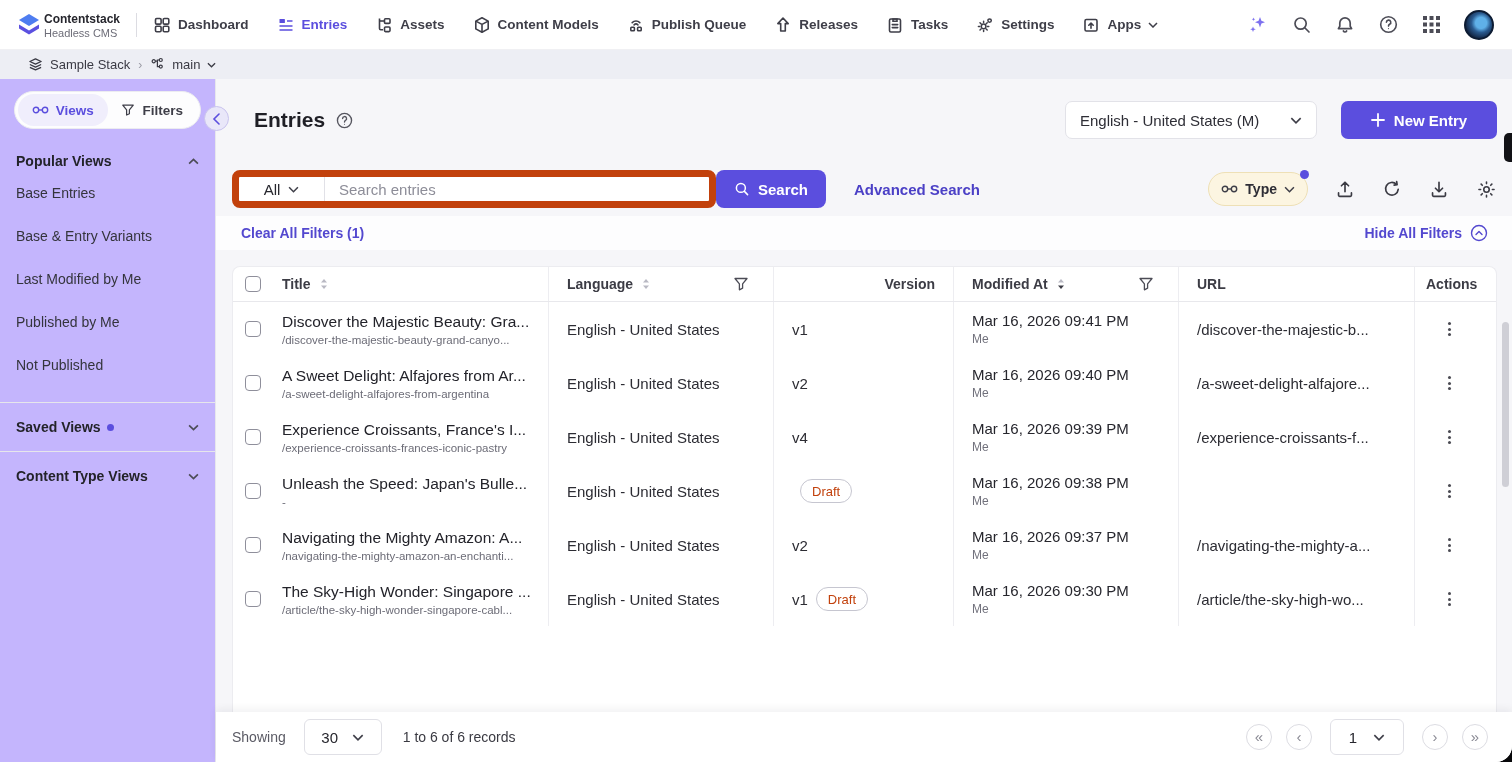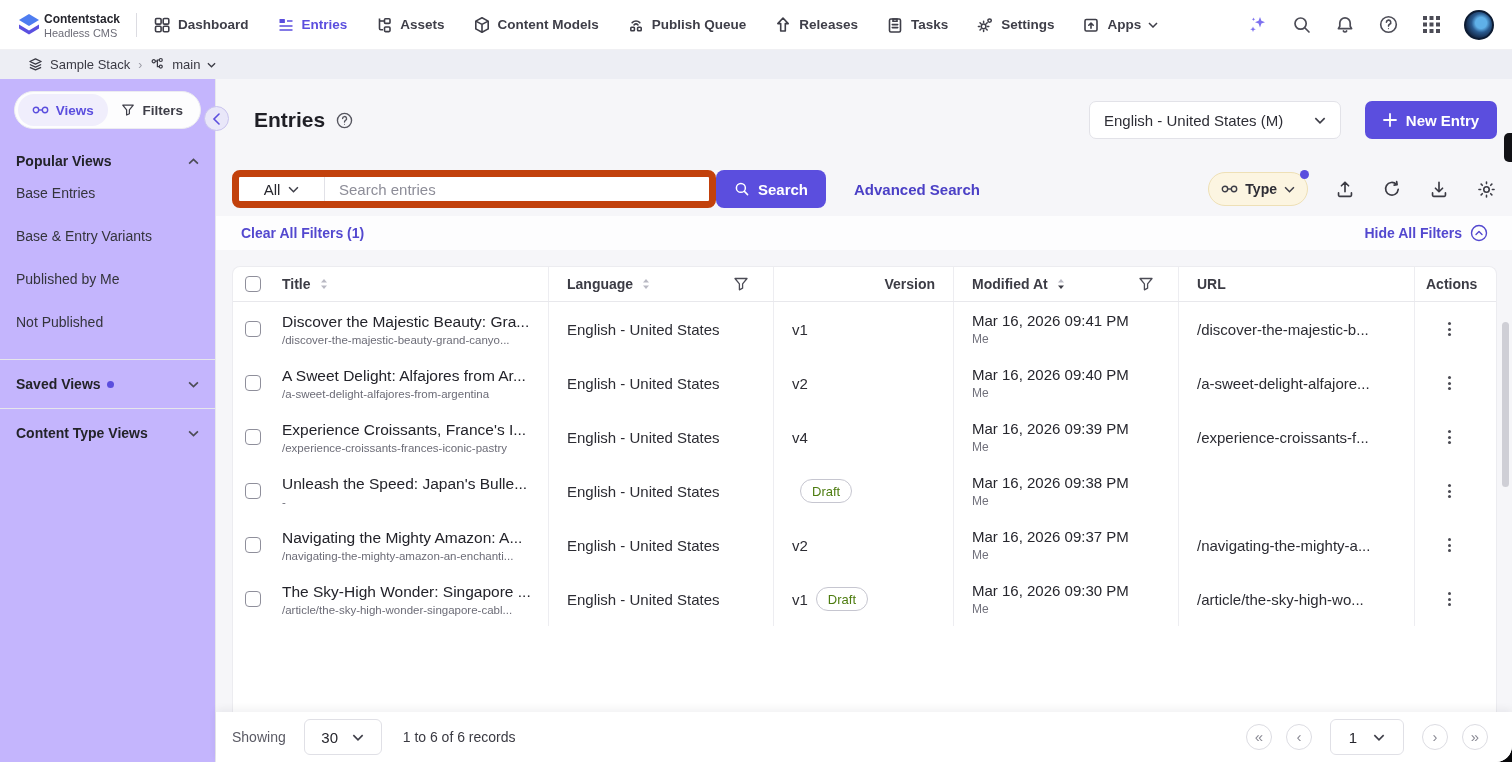--- a/index.html
+++ b/index.html
@@ -59,21 +59,21 @@
     align-items:center; justify-content:center; color:#5b4ede; cursor:pointer; z-index:5; }
 
   
   .page-header { margin:22px 15px 0 16px; height:38px; display:flex; align-items:center; }
   .page-title { font-size:21px; font-weight:700; color:#1f1f26; margin-left:22px; }
   .help-circ { margin-left:10px; color:#55555f; cursor:pointer; display:flex; }
   .lang-select { margin-left:auto; width:252px; height:38px; background:#fff;
     border:1px solid #e2e2e8; border-radius:7px; display:flex; align-items:center;
     padding:0 14px; font-size:15px; color:#2e2e36; cursor:pointer; }
   .lang-select .chev { margin-left:auto; color:#3e3e48; }
-  .new-entry { margin-left:24px; width:132px; height:38px; background:#5b4ede; border:none;
+  .new-entry { margin-left:24px; width:156px; height:38px; background:#5b4ede; border:none;
     border-radius:7px; color:#fff; font-size:15px; font-weight:700; display:flex;
     align-items:center; justify-content:center; gap:9px; cursor:pointer;
     font-family:inherit; }
 
   
   .search-row { margin:31px 15px 0 16px; height:38px; display:flex; align-items:center; }
   .search-box { display:flex; height:38px; background:#fff; border:7px solid #c2410c;
     border-radius:8px; width:484px; }
   .scope { width:86px; display:flex; align-items:center; justify-content:center; gap:8px;
     border-right:1px solid #e1e1e7; font-size:15px; color:#26262d; cursor:pointer; }
@@ -130,21 +130,21 @@
   .col-label { display:flex; align-items:center; gap:9px; }
   .cb { width:16px; height:16px; border:1.4px solid #8f8f9b; border-radius:4px;
     background:#fff; cursor:pointer; }
   .stack2 { display:flex; flex-direction:column; justify-content:center; }
   .row-title { font-size:15.5px; color:#23232a; cursor:pointer; white-space:nowrap; }
   .row-slug { font-size:11.5px; color:#6c6c77; margin-top:3px; white-space:nowrap; }
   .lang-txt, .url-txt, .ver-txt { font-size:15px; color:#2c2c33; }
   .date-txt { font-size:15px; color:#26262d; }
   .by-txt { font-size:12px; color:#71717c; margin-top:3px; }
   .badge { height:24px; border:1px solid #c6c6d0; border-radius:12px; background:#fff;
-    padding:0 11px; font-size:13px; color:#4d7c0f; display:flex; align-items:center; }
+    padding:0 11px; font-size:13px; color:#c2410c; display:flex; align-items:center; }
   .badge:empty { display:none; }
   .kebab { width:84px; display:flex; flex-direction:column; align-items:center; gap:2.5px;
     cursor:pointer; margin-left:-19px; }
   .kebab i { width:3px; height:3px; border-radius:50%; background:#4a4a52; }
   .funnel-h { margin-left:auto; margin-right:24px; color:#4c4c56; cursor:pointer; display:flex; }
 
   
   .footer { height:50px; background:#fff; box-shadow:0 -3px 8px rgba(20,20,40,.06);
     display:flex; align-items:center; padding:0 24px 0 16px; flex:none; position:relative; z-index:2; }
   .showing { font-size:14px; color:#5a5a64; }
@@ -351,20 +351,21 @@
 
       <div class="side-section">
         <div class="side-head">
           <span>Popular Views</span>
           <svg class="chev" width="11" height="7" viewBox="0 0 10 6" fill="none" stroke="currentColor" stroke-width="1.5">
               <path d="M1 5l4-4 4 4"></path>
             </svg>
         </div>
         <div class="side-item">Base Entries</div>
         <div class="side-item">Base &amp; Entry Variants</div>
+        <div class="side-item">Last Modified by Me</div>
         <div class="side-item">Published by Me</div>
         <div class="side-item">Not Published</div>
       </div>
 
       <div class="side-div"></div>
       <div class="side-section">
         <div class="side-head" style="margin-top:16px;">
           <span>Saved Views</span>
           <span class="dot"></span>
           <svg class="chev" width="11" height="7" viewBox="0 0 10 6" fill="none" stroke="currentColor" stroke-width="1.5">

